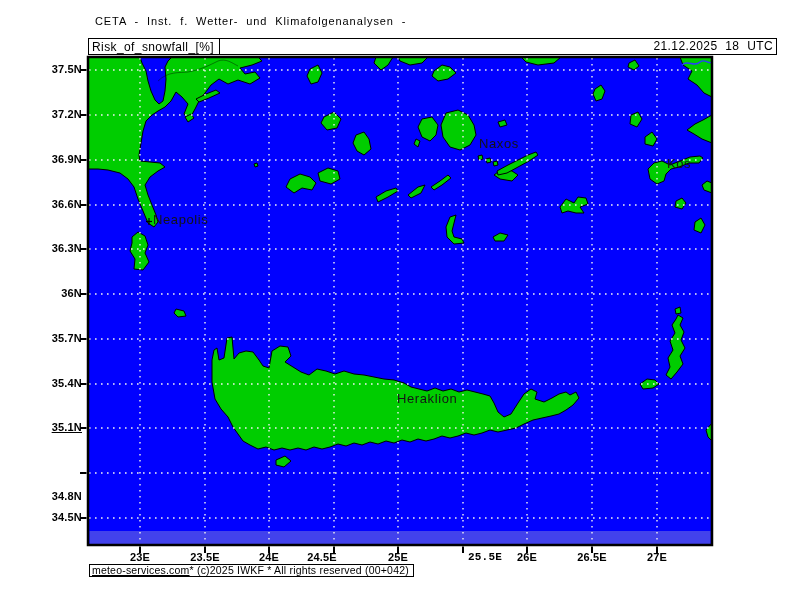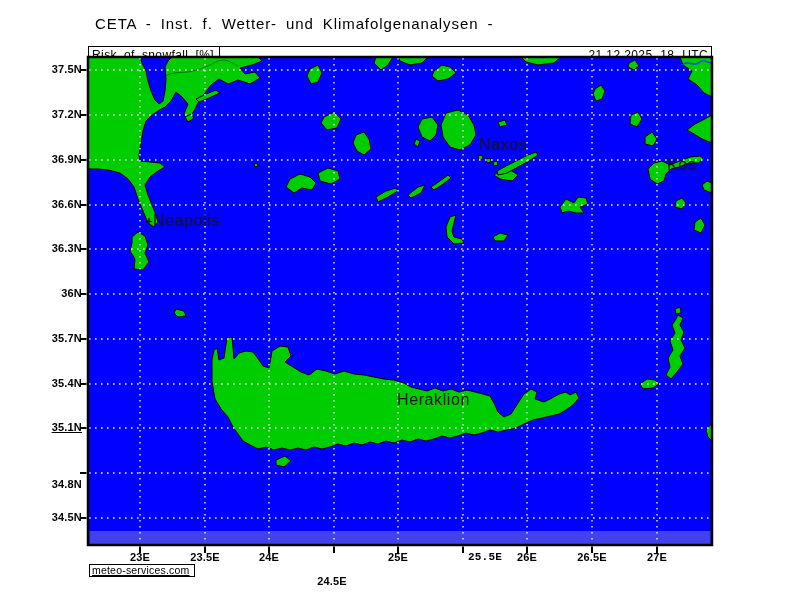--- a/index.html
+++ b/index.html
@@ -4,26 +4,26 @@
 <style>
   :root{
     --sea:#0101ff; --land:#00cd00; --grid:#f2f2f2; --border:#000000; --credit_band:#4242ec;
   }
   html,body{margin:0;padding:0;}
   body{
     width:800px;height:600px;position:relative;background:#ffffff;overflow:hidden;
     font-family:"Liberation Sans", sans-serif; color:#000;
   }
   .institute-title{
-    position:absolute;left:95px;top:15px;font-size:15px;letter-spacing:0.9px;word-spacing:4px;
+    position:absolute;left:95px;top:15px;font-size:11px;letter-spacing:0.9px;word-spacing:4px;
     white-space:nowrap;
   }
   .parameter-bar{
-    position:absolute;left:88px;top:38px;width:624px;height:17px;border:1px solid #000;
-    box-sizing:border-box;display:flex;align-items:flex-end;font-size:12px;background:#fff;margin-top:8px;
+    position:absolute;left:88px;top:38px;width:689px;height:17px;border:1px solid #000;
+    box-sizing:border-box;display:flex;align-items:flex-start;font-size:12px;background:#fff;
   }
   .parameter-label{
     height:100%;display:flex;align-items:center;padding:0 5px 0 3px;border-right:1px solid #000;
     letter-spacing:0.4px;white-space:nowrap;
   }
   .parameter-spacer{flex:1;}
   .datetime-label{padding-right:3px;letter-spacing:0.4px;word-spacing:4px;white-space:nowrap;}
   svg.map-canvas{position:absolute;left:0;top:0;}
   .sea{fill:var(--sea);}
   .land{fill:var(--land);stroke:#000;stroke-width:1;stroke-linejoin:round;}
@@ -37,21 +37,21 @@
   .lat-label{
     position:absolute;right:2px;font-weight:bold;font-size:11px;letter-spacing:0.2px;white-space:nowrap;
   }
   .lat-axis{position:absolute;left:0;top:0;width:84px;height:600px;}
   .lon-axis{position:absolute;left:0;top:0;width:800px;height:600px;}
   .lon-label{
     position:absolute;top:551px;transform:translateX(-50%);font-weight:bold;font-size:11px;
     letter-spacing:0.2px;white-space:nowrap;
   }
   .city-label{
-    position:absolute;font-size:16px;color:#151515;letter-spacing:0.6px;white-space:nowrap;text-align:center;
+    position:absolute;font-size:13px;color:#151515;letter-spacing:0.6px;white-space:nowrap;text-align:center;
   }
   .credits-bar{
     position:absolute;left:89px;top:531px;height:13px;border:1px solid #000;box-sizing:border-box;
     display:inline-flex;align-items:center;padding:0 4px 0 2px;font-size:10.5px;line-height:11px;
     letter-spacing:0.2px;white-space:nowrap;z-index:6;background:transparent;margin-top:33px;
   }
   .credits-bar a{color:#000;text-decoration:underline;}
 </style>
 </head>
 <body>
@@ -180,38 +180,39 @@
   <div class="lat-axis" id="lat-axis">
       <div class="lat-label" style="top: 63px;">37.5N</div>
       <div class="lat-label" style="top: 108px;">37.2N</div>
       <div class="lat-label" style="top: 153px;">36.9N</div>
       <div class="lat-label" style="top: 198px;">36.6N</div>
       <div class="lat-label" style="top: 242px;">36.3N</div>
       <div class="lat-label" style="top: 287px;">36N</div>
       <div class="lat-label" style="top: 332px;">35.7N</div>
       <div class="lat-label" style="top: 377px;">35.4N</div>
       <div class="lat-label" style="top: 421px; text-decoration: underline;">35.1N</div>
-      <div class="lat-label" style="top: 478px; text-align: right;">34.8N</div>
+      <div class="lat-label" style="top: 490px; text-align: right;">34.8N</div>
       <div class="lat-label" style="top: 511px;">34.5N</div>
     </div>
   <div class="lon-axis" id="lon-axis">
       <div class="lon-label" style="left: 140px;">23E</div>
       <div class="lon-label" style="left: 205px;">23.5E</div>
       <div class="lon-label" style="left: 269px;">24E</div>
-      <div class="lon-label" style="left: 332px; margin-top: 24px;">24.5E</div>
+      <div class="lon-label" style="left: 322px;">24.5E</div>
       <div class="lon-label" style="left: 398px;">25E</div>
       <div class="lon-label" style="left: 485px; font-family: Liberation Mono, monospace;">25.5E</div>
       <div class="lon-label" style="left: 527px;">26E</div>
       <div class="lon-label" style="left: 592px;">26.5E</div>
       <div class="lon-label" style="left: 657px;">27E</div>
     </div>
   <div id="city-layer">
       <div class="city-label" style="left: 153px; top: 212px;">Neapolis</div>
       <div class="city-label" style="left: 479px; top: 136px;">Naxos</div>
       <div class="city-label" style="left: 667px; top: 156px;">Kos</div>
       <div class="city-label" style="left: 397px; top: 391px;">Heraklion</div>
     </div>
 
   <div class="credits-bar">
     <a href="#">meteo-services.com</a>
+      <span> * (c)2025 IWKF * All rights reserved (00+042)</span>
   </div>
 
 </div>
 
 </body></html>

